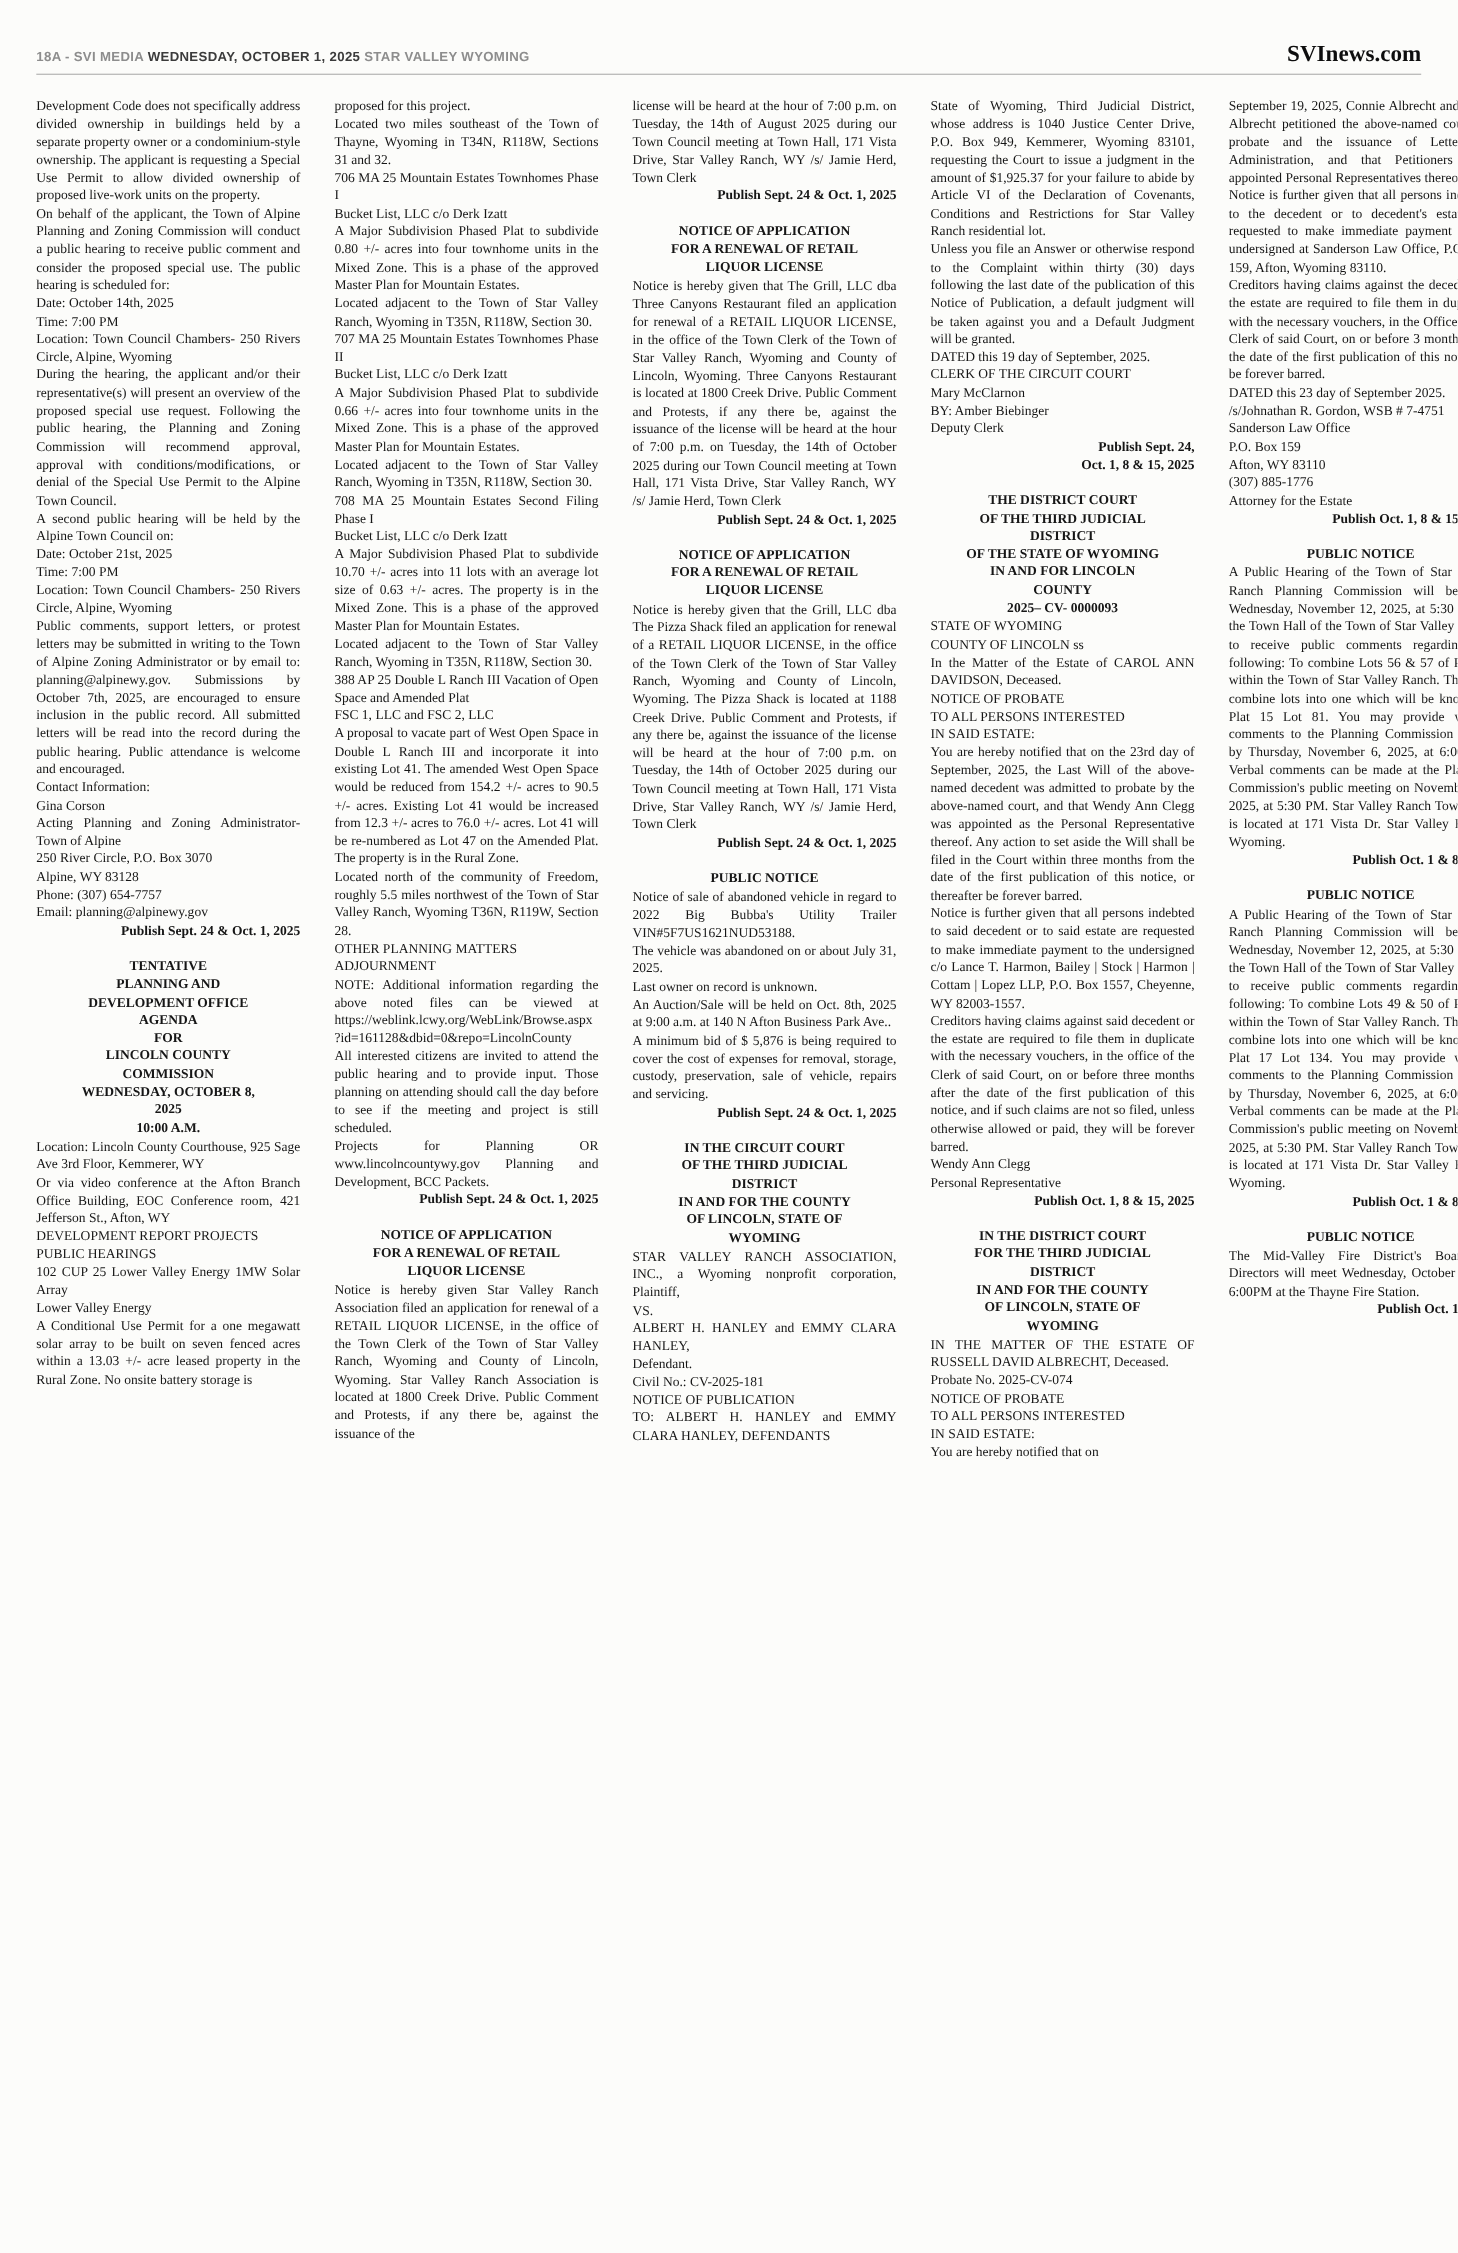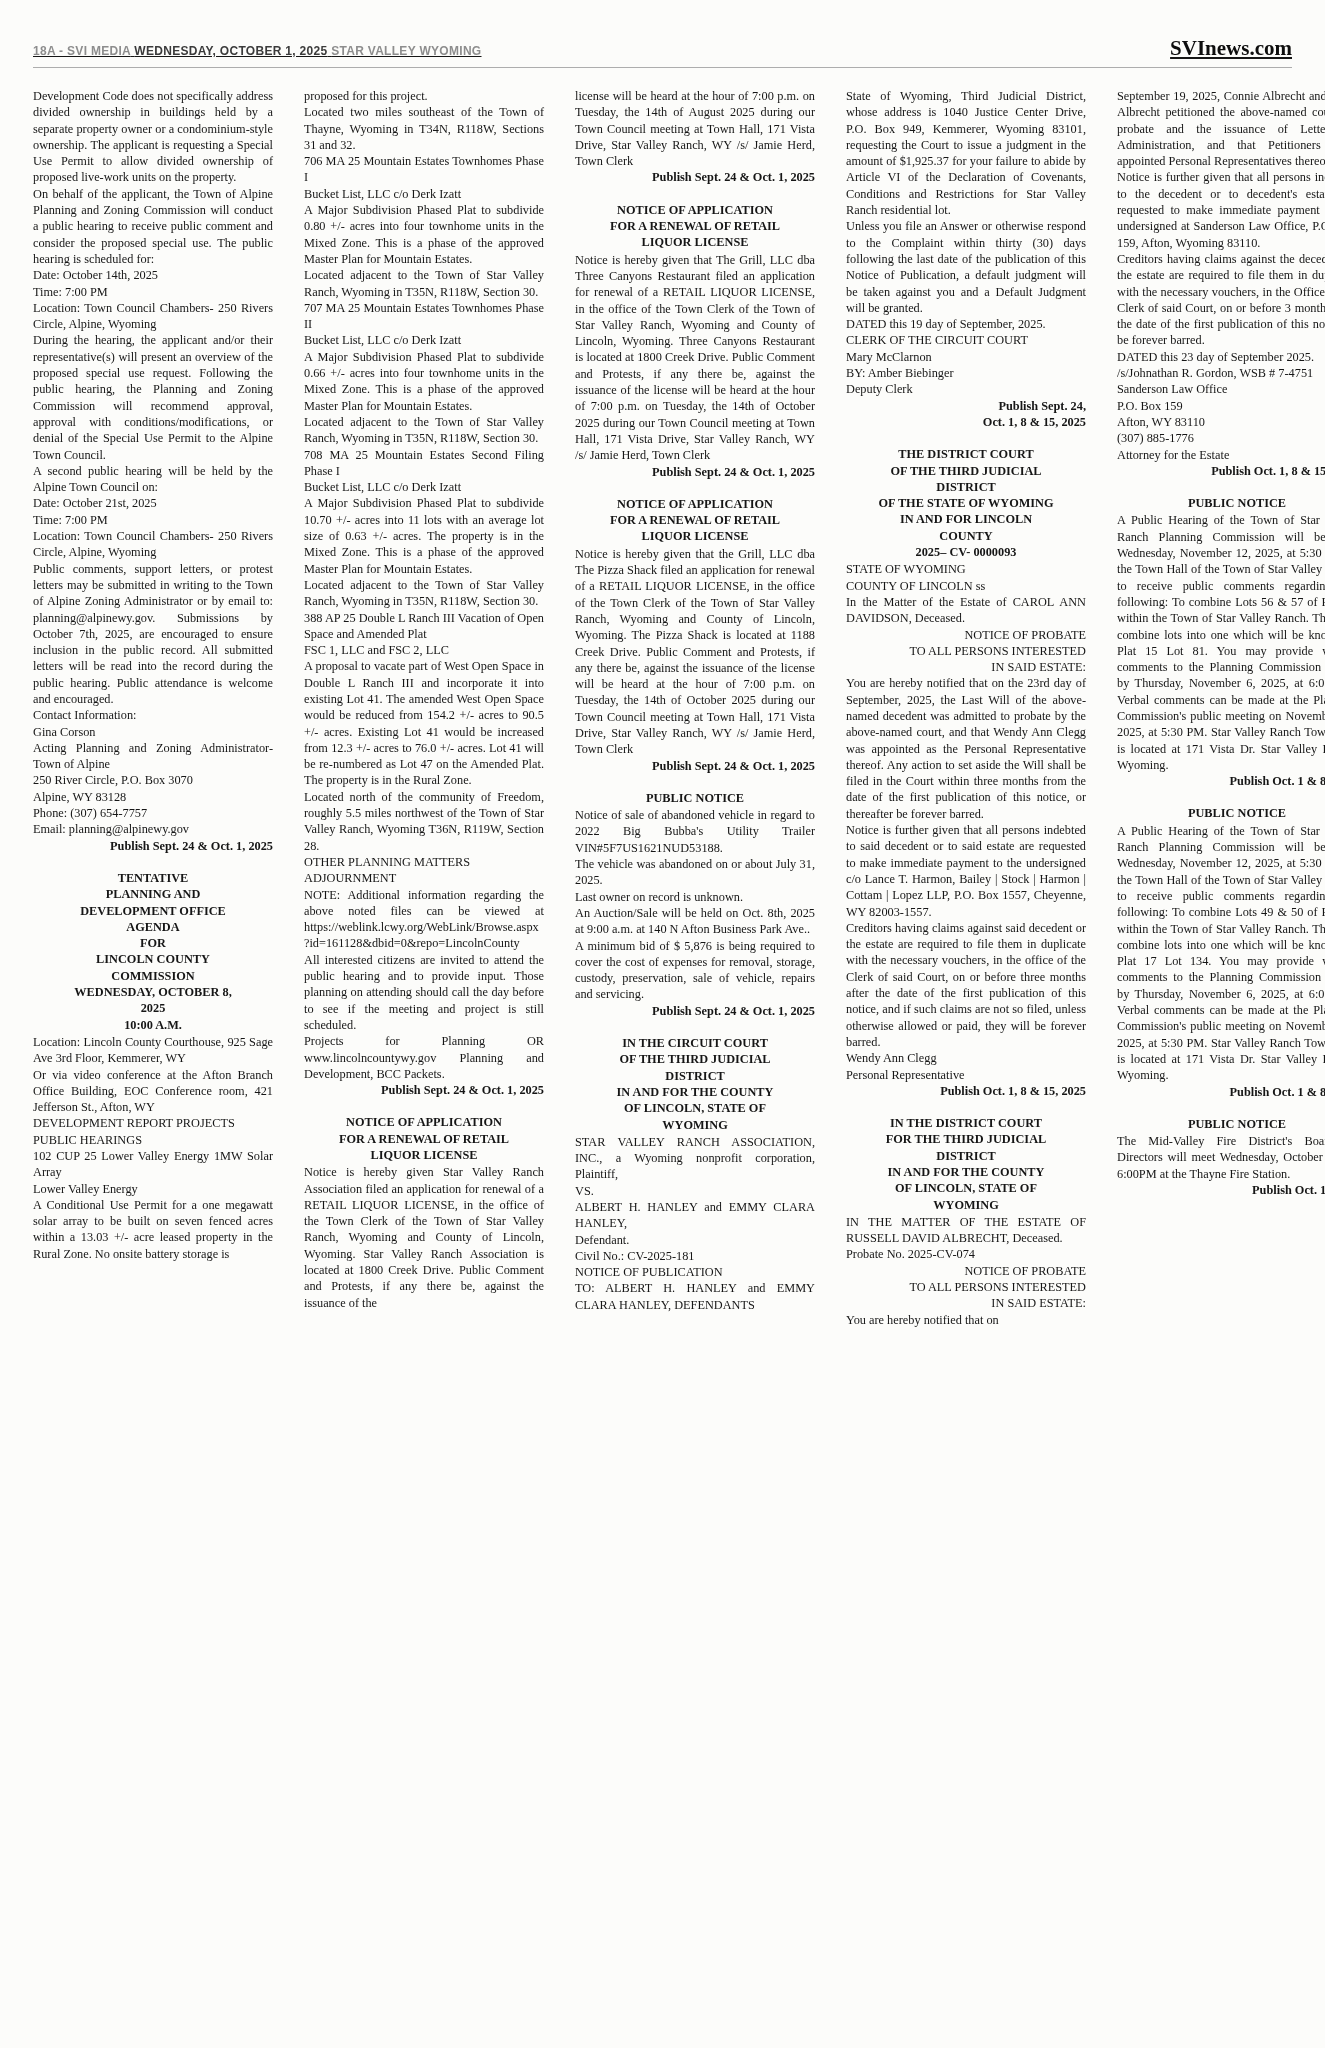--- a/index.html
+++ b/index.html
@@ -8,21 +8,20 @@
     background:#fcfcfa;
     color:#161616;
     font-family:"Liberation Serif", serif;
     overflow:hidden;
   }
   .masthead {
     display:flex;
     justify-content:space-between;
     align-items:baseline;
     padding:36px 33px 6px 33px;
-    text-decoration:underline;
   }
   .masthead-left {
     font-family:"Liberation Sans", sans-serif;
     font-size:12px;
     font-weight:bold;
     letter-spacing:.3px;
     color:#8d8d8d;
   }
   .masthead-left .sep { white-space:pre; }
   .masthead-date { color:#3b3b3b; }
@@ -50,21 +49,21 @@
     text-align:justify;
   }
   .b-p { overflow-wrap:break-word; }
   .b-h {
     font-weight:bold;
     text-align:center;
     white-space:pre-line;
     margin-top:16px;
     margin-bottom:1px;
   }
-  .b-c { text-align:right; white-space:pre-line; }
+  .b-c { text-align:left; white-space:pre-line; }
   .b-pub {
     font-weight:bold;
     text-align:right;
     white-space:pre-line;
   }
 </style>
 </head>
 <body>
 
 <div class="masthead">

